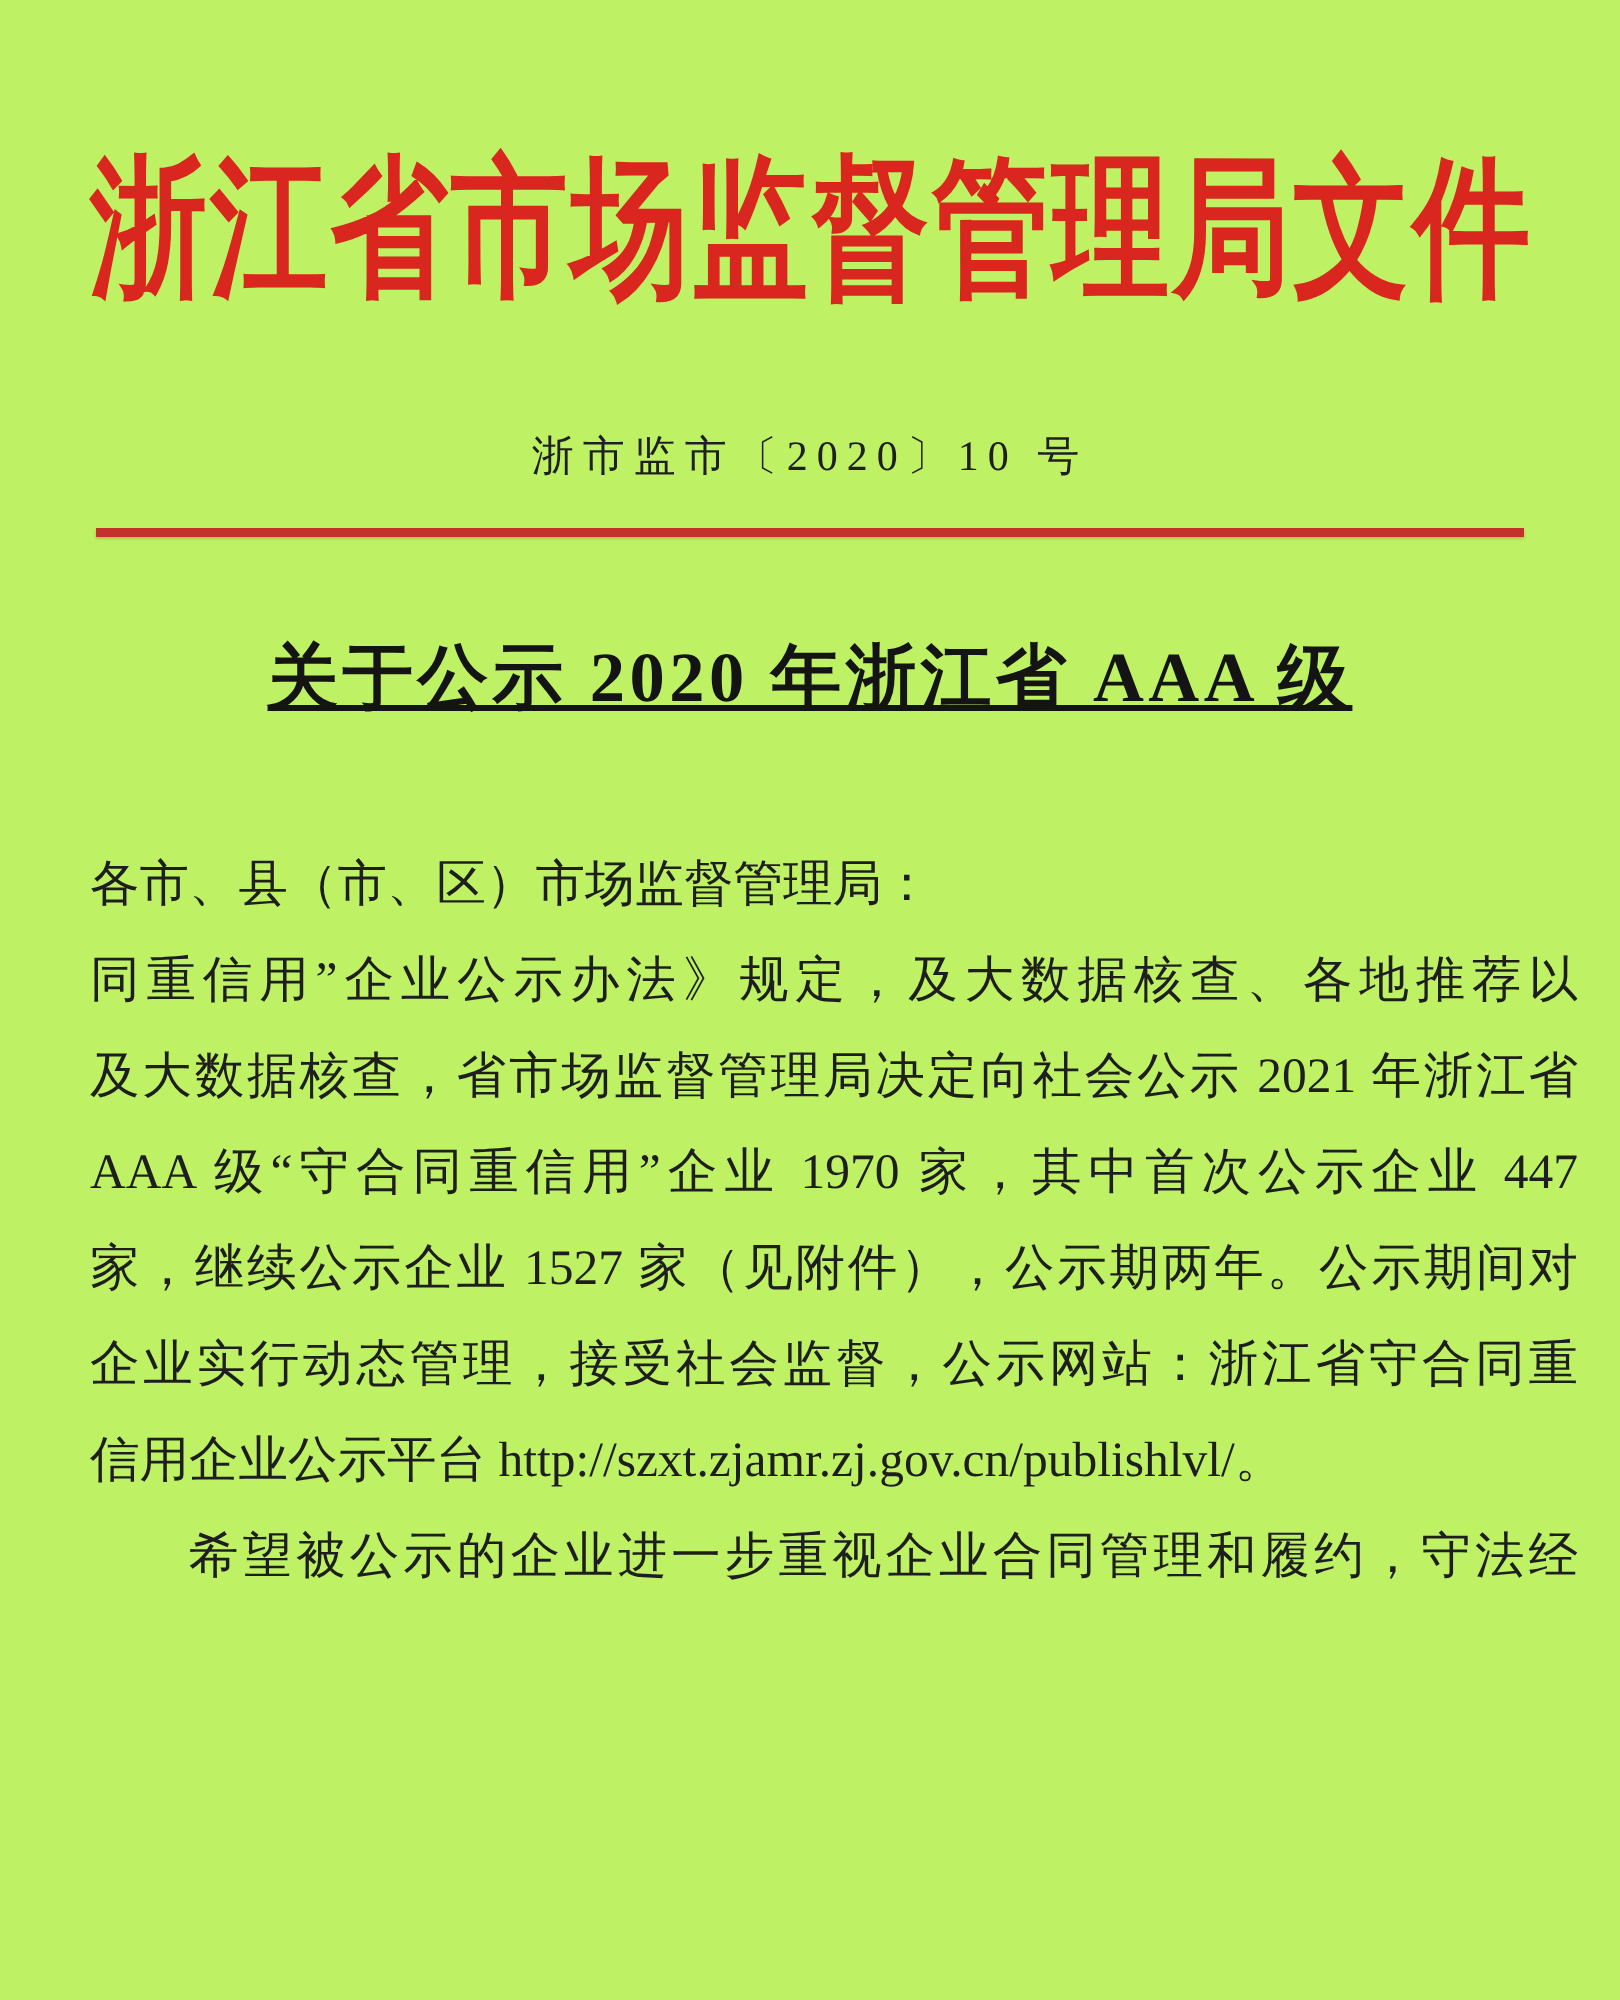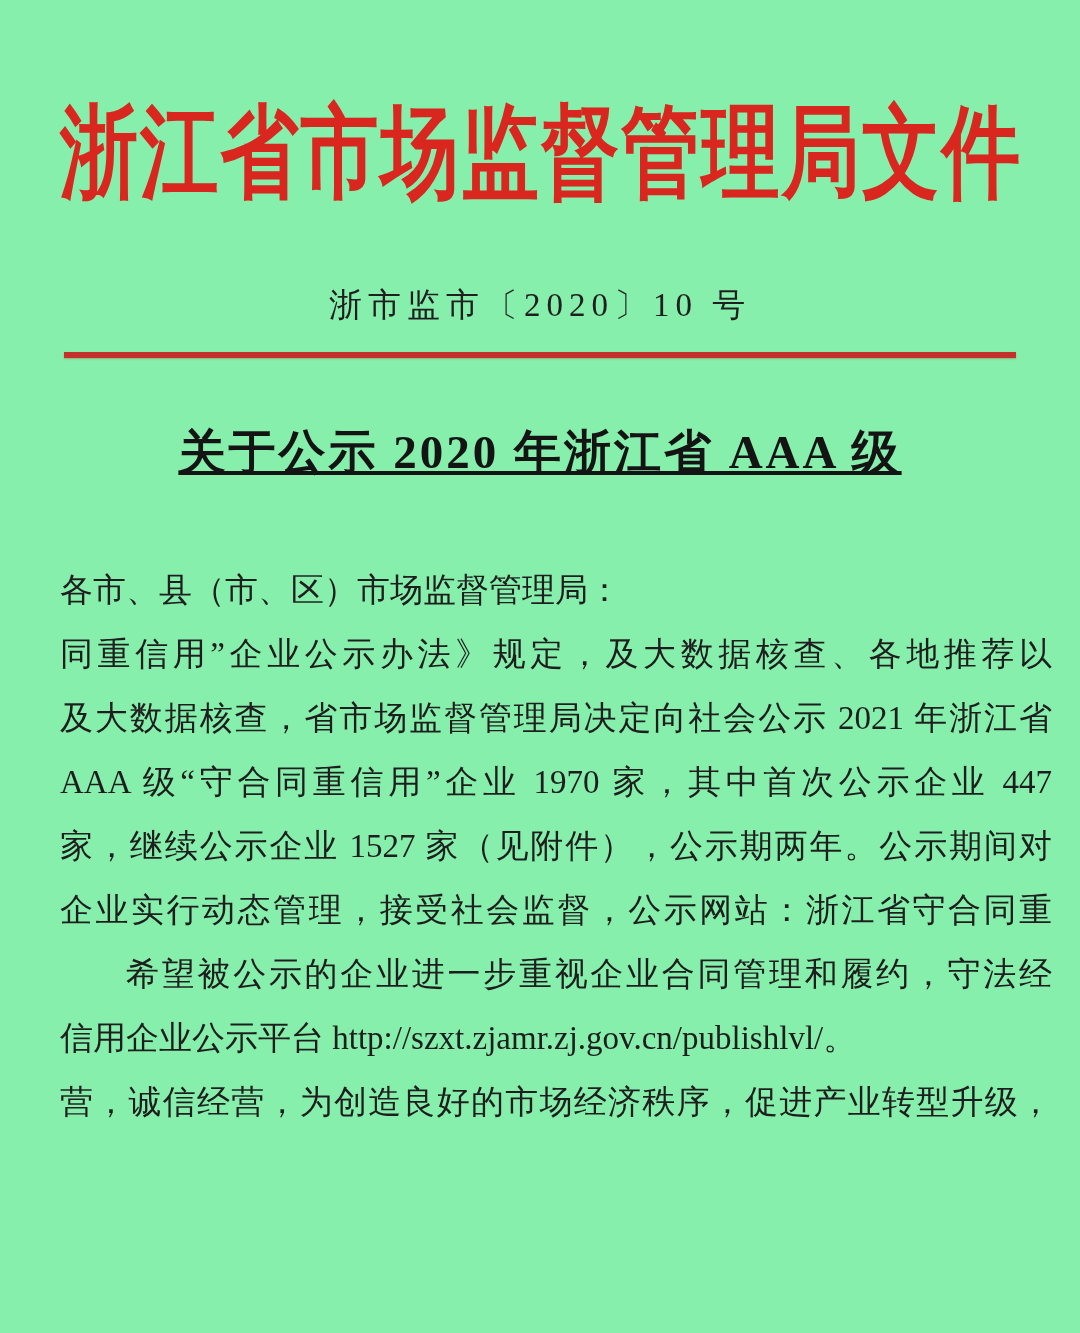--- a/index.html
+++ b/index.html
@@ -5,21 +5,21 @@
   html, body {
     margin: 0;
     padding: 0;
     background: #ffffff;
   }
   .page {
     position: relative;
     width: 1080px;
     height: 1333px;
     margin: 0 auto;
-    background: #86efac;
+    background: #bef264;
     overflow: hidden;
     font-family: "Liberation Serif", "DejaVu Serif", serif;
   }
   
   .letterhead {
     margin: 95px 60px 0 60px;
     color: #d9261e;
     font-size: 78px;
     font-weight: bold;
     line-height: 115px;
@@ -27,21 +27,21 @@
     text-align-last: justify;
     transform: scale(1.0, 1.3);
     transform-origin: 50% 50%;
     white-space: nowrap;
   }
   
   .doc-number {
     margin-top: 72px;
     text-align: center;
     color: #1f1f1f;
-    font-size: 33px;
+    font-size: 28px;
     line-height: 46px;
     letter-spacing: 6px;
   }
   
   .red-rule {
     margin: 24px auto 0 auto;
     width: 952px;
     height: 6px;
     background: #c2312b;
     box-shadow: 0 1px 2px rgba(194,49,43,0.35);
@@ -93,18 +93,17 @@
     <div>关于公示 2020 年浙江省 AAA 级</div>
   </div>
 
   <div class="body-text">
     <div class="body-line left">各市、县（市、区）市场监督管理局：</div>
     <div class="body-line">同重信用”企业公示办法》规定，及大数据核查、各地推荐以</div>
     <div class="body-line">及大数据核查，省市场监督管理局决定向社会公示 2021 年浙江省</div>
     <div class="body-line">AAA 级“守合同重信用”企业 1970 家，其中首次公示企业 447</div>
     <div class="body-line">家，继续公示企业 1527 家（见附件），公示期两年。公示期间对</div>
     <div class="body-line">企业实行动态管理，接受社会监督，公示网站：浙江省守合同重</div>
+    <div class="body-line left">信用企业公示平台 http://szxt.zjamr.zj.gov.cn/publishlvl/。</div>
     <div class="body-line indent">希望被公示的企业进一步重视企业合同管理和履约，守法经</div>
-    <div class="body-line left">信用企业公示平台 http://szxt.zjamr.zj.gov.cn/publishlvl/。</div>
-    <div class="body-line">营，诚信经营，为创造良好的市场经济秩序，促进产业转型升级，</div>
   </div>
 
 </div>
 
 </body></html>

